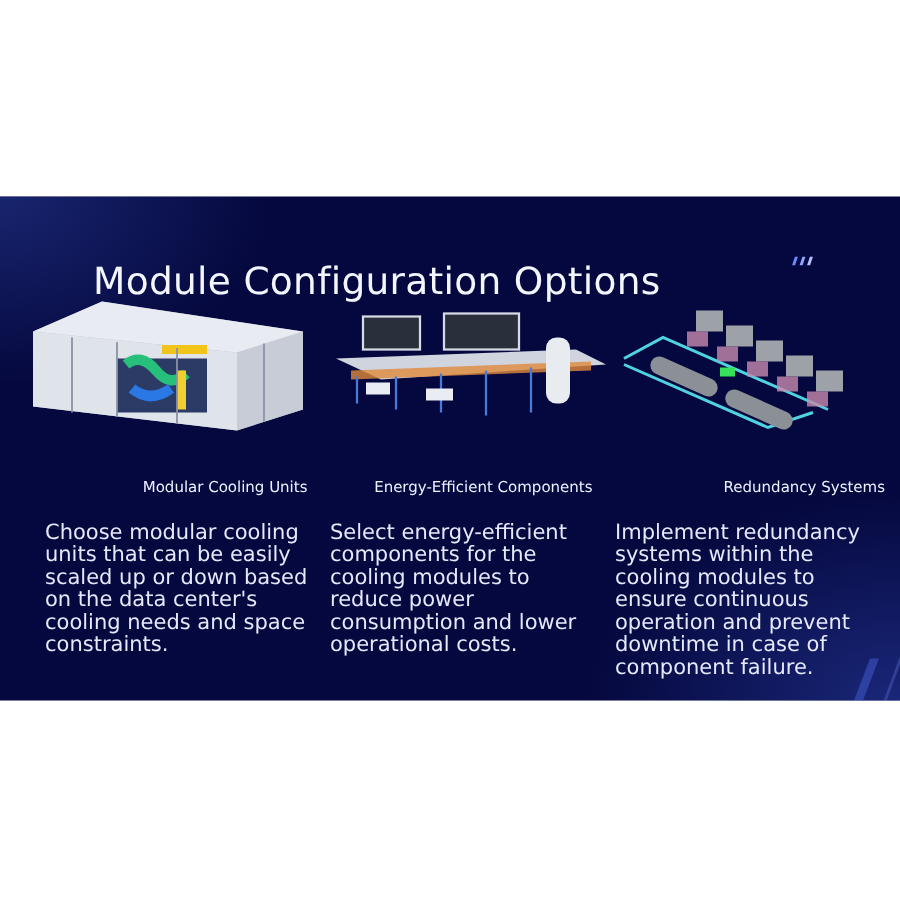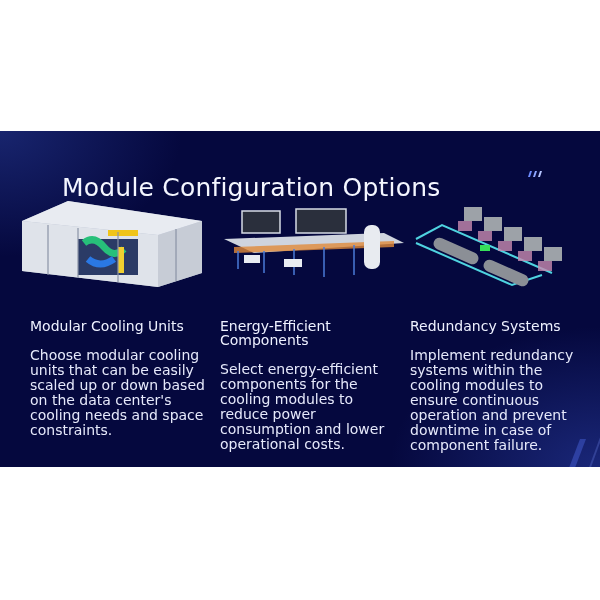--- a/index.html
+++ b/index.html
@@ -17,21 +17,21 @@
     font-size:25px; font-weight:normal; color:#f4f6ff; letter-spacing:0.2px;
     font-family:"DejaVu Sans", sans-serif;
   }
   .deco-mark { position:absolute; left:526px; top:40px; width:18px; height:6px; }
   .img { position:absolute; }
   .img1 { left:18px; top:64px; width:186px; height:94px; }
   .img2 { left:214px; top:72px; width:190px; height:80px; }
   .img3 { left:402px; top:68px; width:175px; height:92px; }
   .col { position:absolute; top:188px; width:175px; color:#eef1ff; }
   .col1 { left:30px; } .col2 { left:220px; } .col3 { left:410px; width:180px; }
-  .col-title { font-size:14px; margin:0 0 15px 0; font-family:"DejaVu Sans", sans-serif; font-weight:normal; line-height:14px; }
+  .col-title { font-size:10px; margin:0 0 15px 0; font-family:"DejaVu Sans", sans-serif; font-weight:normal; line-height:14px;text-align:right; }
   .col-text { font-size:14px; line-height:15px; margin:0; font-family:"DejaVu Sans", sans-serif; color:#e6e9fb; }
   .streak { position:absolute; left:560px; top:290px; width:50px; height:60px; }
 </style>
 </head>
 <body>
 
 <div class="slide">
   <h1 class="title">Module Configuration Options</h1>
 
   <svg class="deco-mark" viewBox="0 0 18 6">

